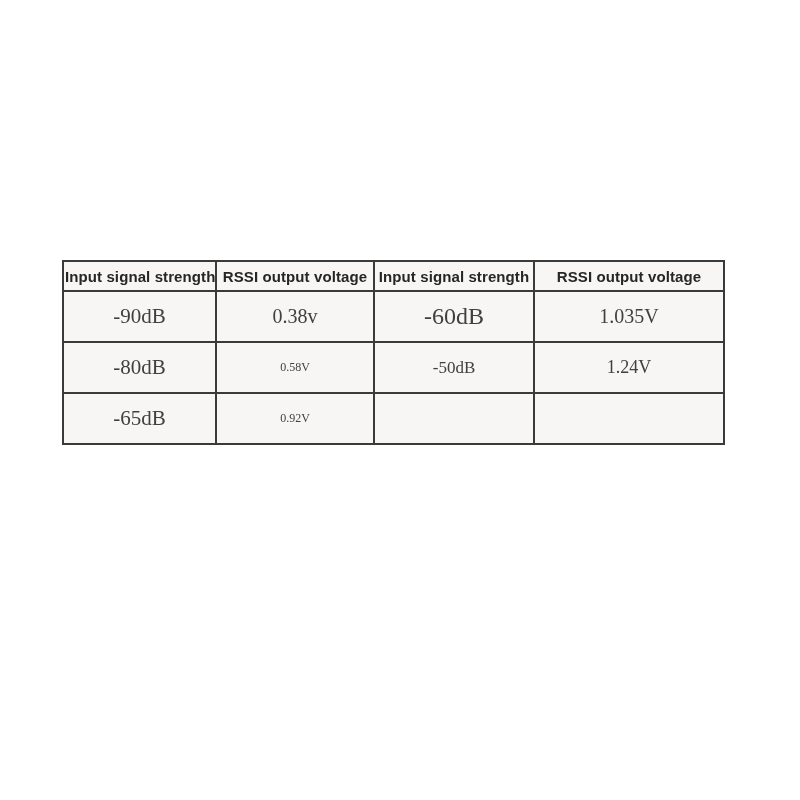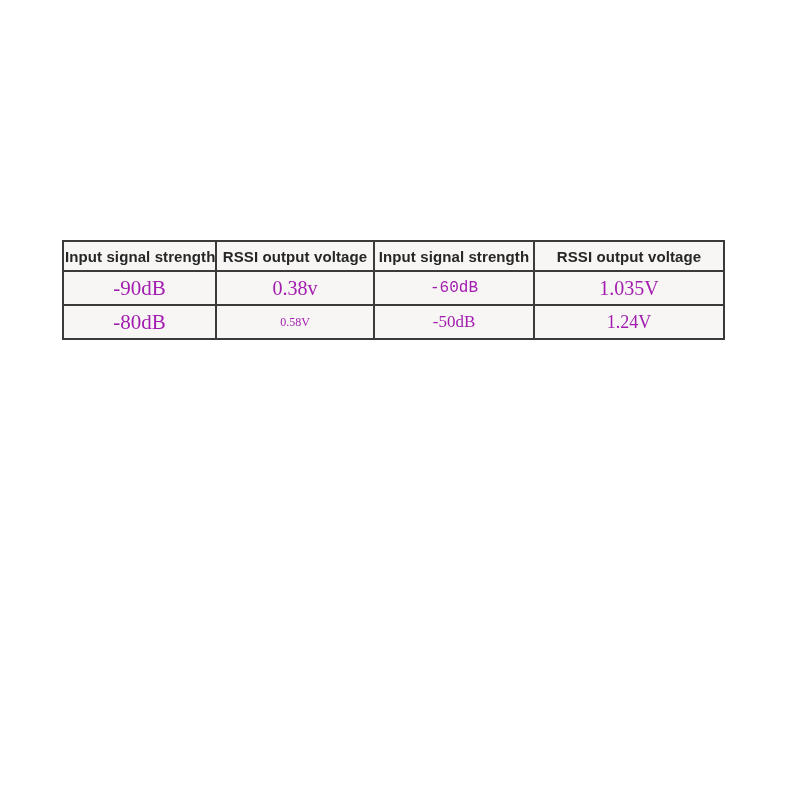--- a/index.html
+++ b/index.html
@@ -12,21 +12,21 @@
   }
   .page {
     position: relative;
     width: 800px;
     height: 800px;
     background: #ffffff;
   }
   table.rssi-table {
     position: absolute;
     left: 62px;
-    top: 240px;
+    top: 260px;
     width: 661px;
     border-collapse: collapse;
     table-layout: fixed;
   }
   table.rssi-table th,
   table.rssi-table td {
     border: 2px solid #3a3a3a;
     background: #f7f6f4;
     text-align: center;
     vertical-align: middle;
@@ -36,31 +36,31 @@
   table.rssi-table th {
     height: 30px;
     font-family: "Liberation Sans", sans-serif;
     font-size: 15px;
     font-weight: 600;
     color: #262626;
     letter-spacing: 0.1px;
     padding: 0 1px;
   }
   table.rssi-table td {
-    height: 34px;
+    height: 51px;
     font-family: "Liberation Serif", serif;
-    color: #a21caf;
+    color: #404040;
   }
   
   td.c0 { font-size: 21px; }
   td.c1 { font-size: 12px; }
   td.c2 { font-size: 17px; }
   td.c3 { font-size: 18px; }
   tr.r0 td.c1, tr.r1 td.c1 { font-size: 20px; margin-left: 20px; }
-  tr.r0 td.c2 { font-size: 16px; font-family: Liberation Mono, monospace; }
+  tr.r0 td.c2 { font-size: 24px; }
   tr.r0 td.c3 { font-size: 20px; }
 </style>
 </head>
 <body>
 
 <div class="page">
   <table class="rssi-table">
     <colgroup>
       <col style="width:153px">
       <col style="width:158px">
@@ -81,15 +81,21 @@
           <td class="c1">0.38v</td>
           <td class="c2">-60dB</td>
           <td class="c3">1.035V</td>
         </tr>
         <tr class="r2">
           <td class="c0">-80dB</td>
           <td class="c1">0.58V</td>
           <td class="c2">-50dB</td>
           <td class="c3">1.24V</td>
         </tr>
+        <tr class="r5">
+          <td class="c0">-65dB</td>
+          <td class="c1">0.92V</td>
+          <td class="c2"></td>
+          <td class="c3"></td>
+        </tr>
       </tbody>
   </table>
 </div>
 
 </body></html>

